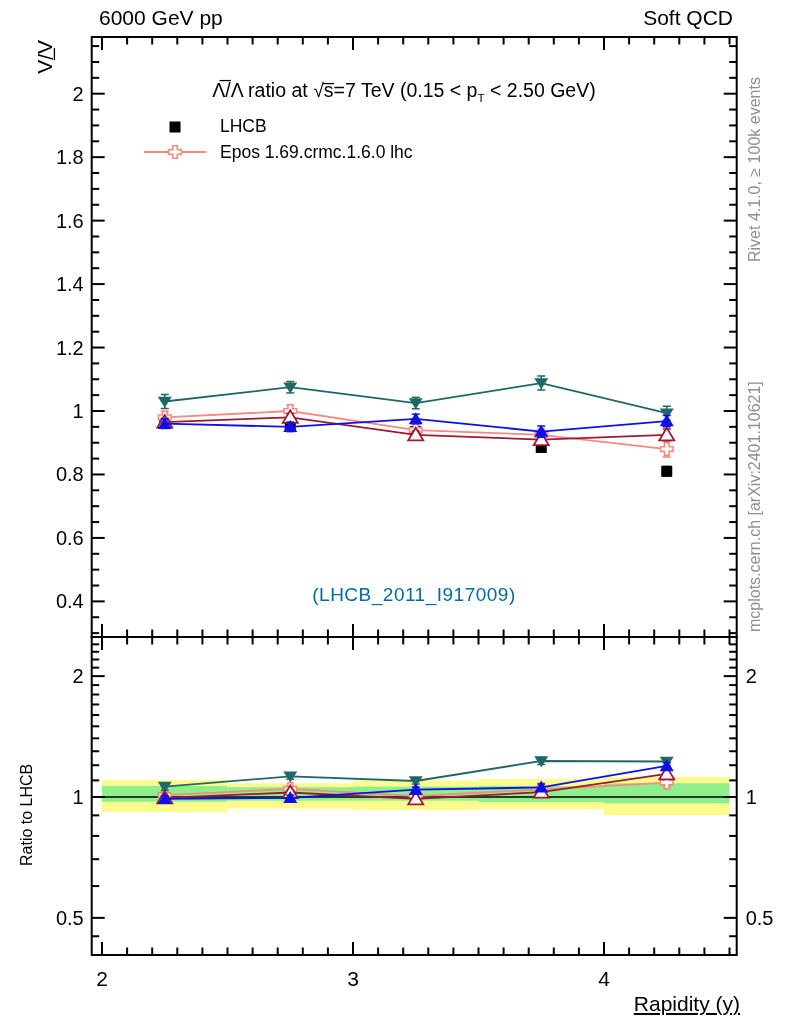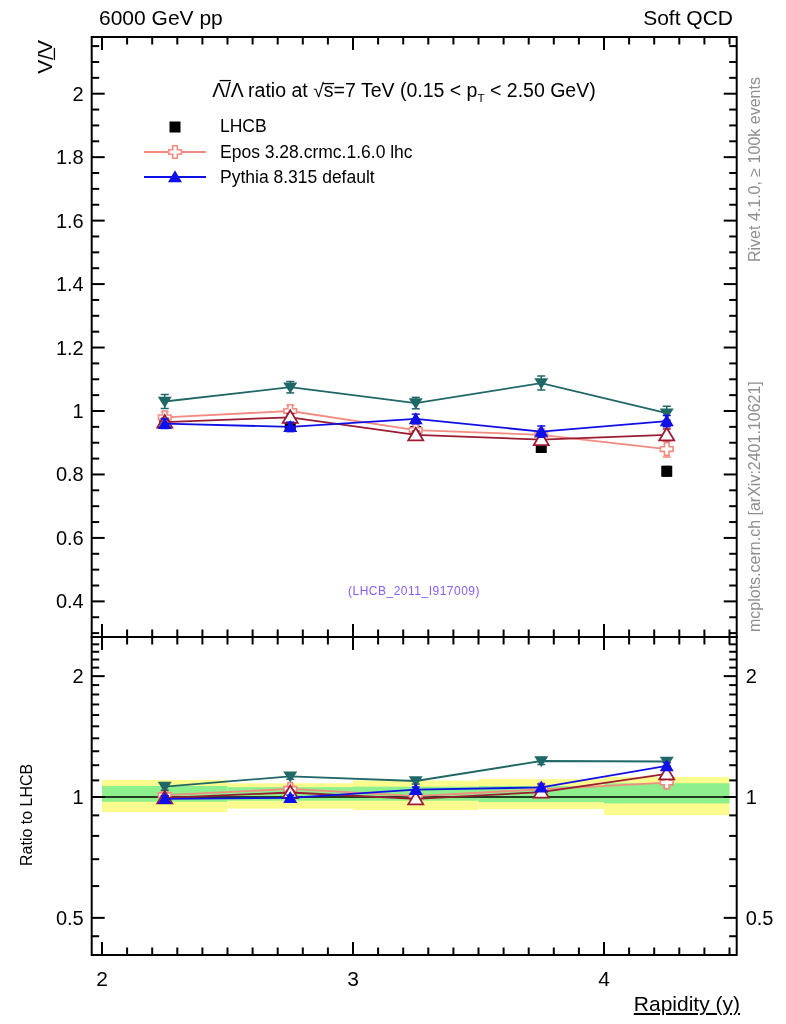--- a/index.html
+++ b/index.html
@@ -3,21 +3,21 @@
 <meta charset="utf-8">
 <style>
   html,body{margin:0;padding:0;background:#fff;}
   .page{position:relative;width:786px;height:1024px;background:#fff;overflow:hidden;
         font-family:"Liberation Sans",sans-serif;color:#000;}
   .abs{position:absolute;white-space:nowrap;}
   #chart-svg{position:absolute;left:0;top:0;}
   .hdr{font-size:21px;}
   .title{font-size:19.5px;}
   .title sub{font-size:0.6em;}
-  .watermark{font-size:12px;color:#8b5cf6;letter-spacing:0.5px;}
+  .watermark{font-size:19px;color:#0369a1;letter-spacing:0.5px;}
   .legend{display:flex;flex-direction:column;}
   .legend-row{display:flex;align-items:center;height:25.4px;}
   .legend-label{font-size:17.5px;margin-left:13px;}
   .xlabel{font-size:21px;}
 </style>
 </head>
 <body>
 
 <div class="page">
   <svg id="chart-svg" width="786" height="1024">
@@ -518,27 +518,20 @@
         <svg width="64" height="20">
           <rect x="26.5" y="4.5" width="11" height="11" fill="#000000"></rect>
         </svg>
         <span class="legend-label">LHCB</span>
       </div>
       <div class="legend-row">
         <svg width="64" height="20">
           <line x1="1" y1="10" x2="63" y2="10" stroke="#f38b80" stroke-width="1.8"></line>
           <path d="M29.7 3.7 L34.3 3.7 L34.3 7.7 L38.3 7.7 L38.3 12.3 L34.3 12.3 L34.3 16.3 L29.7 16.3 L29.7 12.3 L25.7 12.3 L25.7 7.7 L29.7 7.7 Z" fill="#fff" stroke="#f38b80" stroke-width="1.6"></path>
         </svg>
-        <span class="legend-label">Epos 3.28.crmc.1.6.0 lhc</span>
-      </div>
-      <div class="legend-row">
-        <svg width="64" height="20">
-          <line x1="1" y1="10" x2="63" y2="10" stroke="#0f0fe8" stroke-width="1.8"></line>
-          <path d="M32 3.2 L39 15.2 L25 15.2 Z" fill="#0f0fe8"></path>
-        </svg>
-        <span class="legend-label">Pythia 8.315 default</span>
+        <span class="legend-label">Epos 1.69.crmc.1.6.0 lhc</span>
       </div>
     </div>
 
   <div class="abs watermark" style="left:414px;top:584px;transform:translateX(-50%);">(LHCB_2011_I917009)</div>
 
   <div class="abs xlabel" style="right:46px;top:992px;text-decoration:underline;">Rapidity (y)</div>
 </div>
 
 </body></html>

